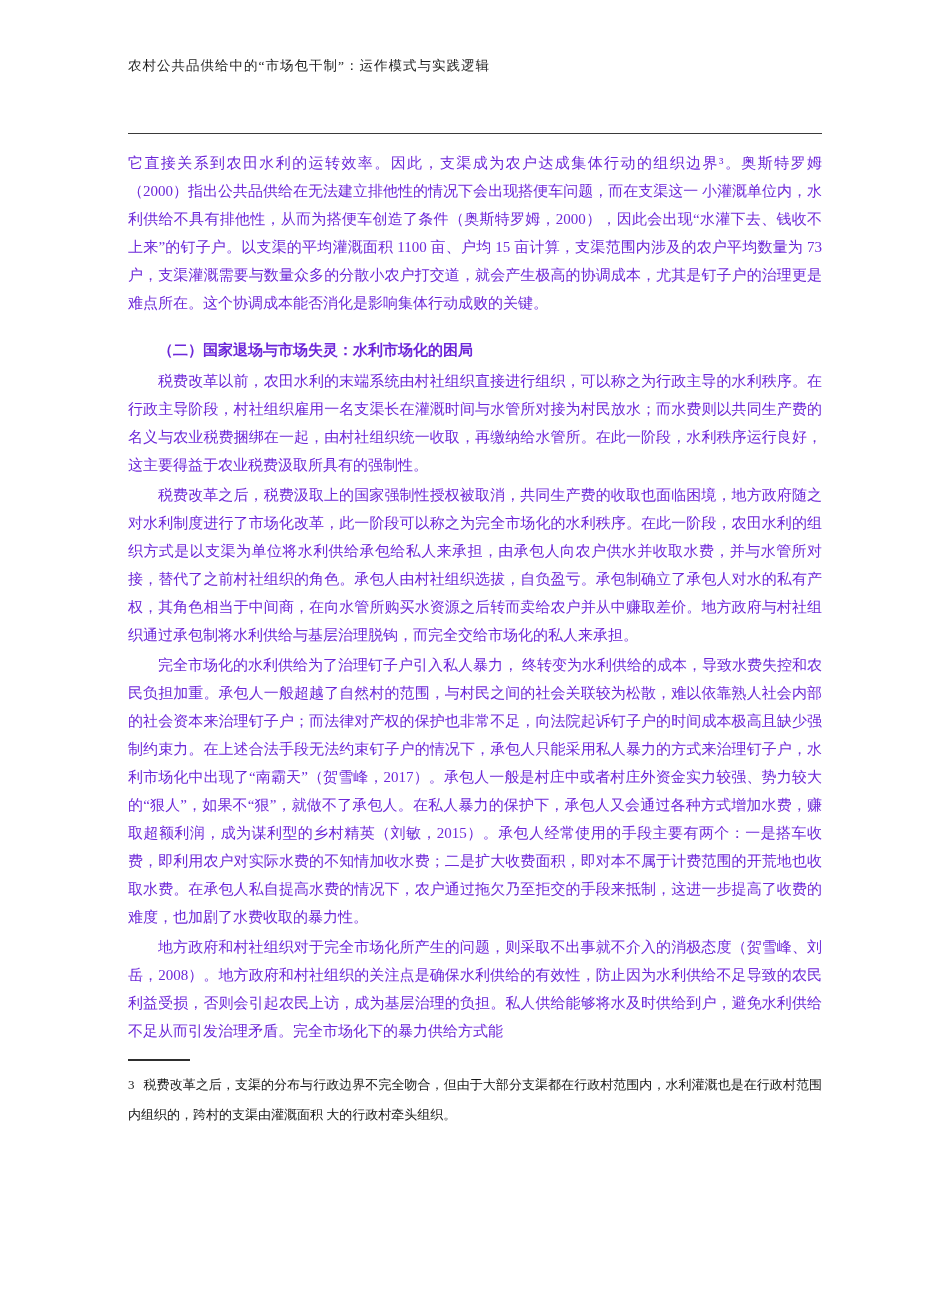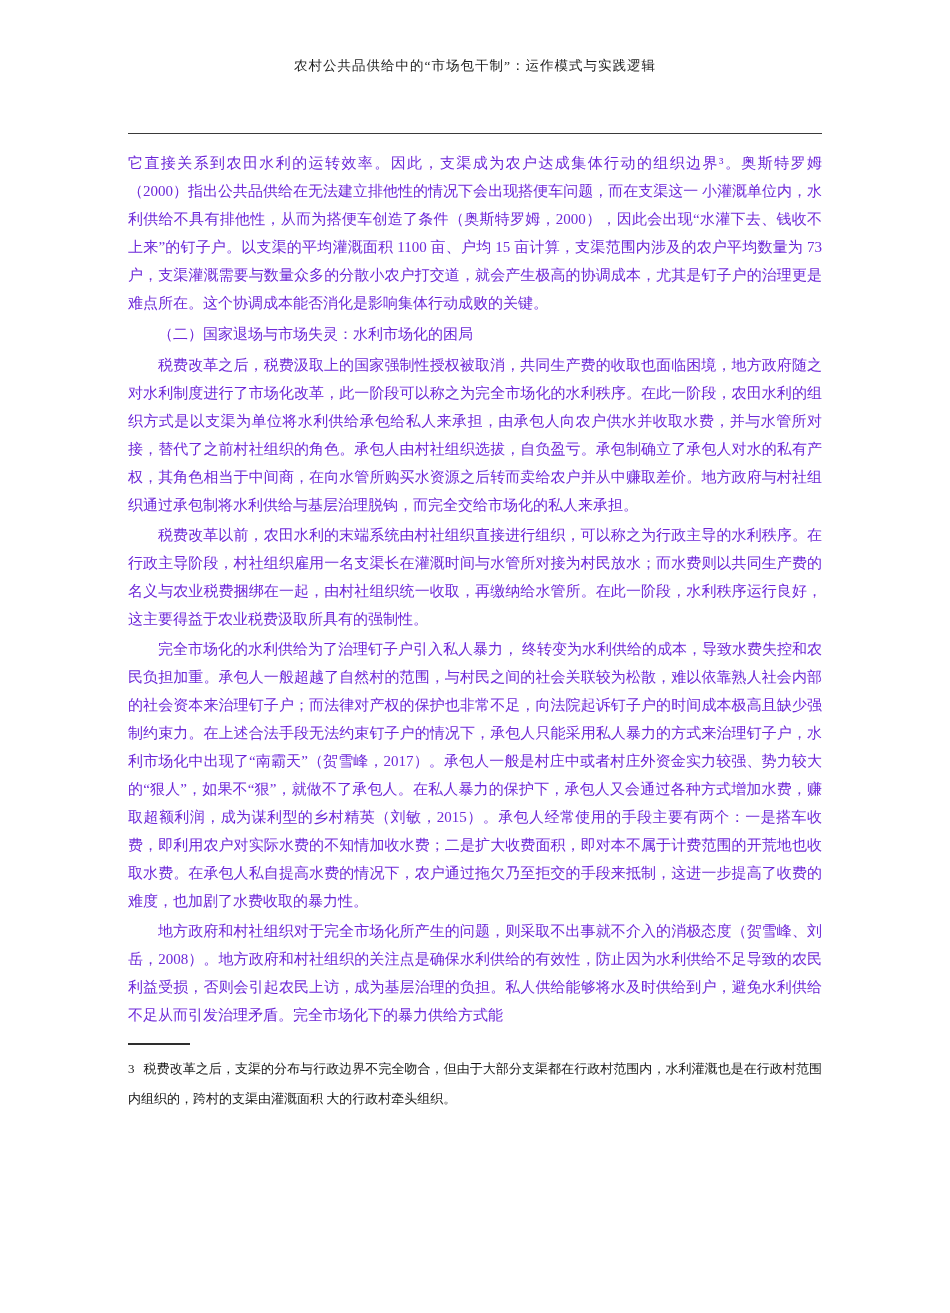--- a/index.html
+++ b/index.html
@@ -13,21 +13,21 @@
   }
   .page {
     width: 950px;
     height: 1313px;
     padding: 0 128px;
     position: relative;
     background: #ffffff;
   }
   .running-header {
     padding-top: 57px;
-    text-align: center;
+    text-align: left;
     font-size: 13.5px;
     letter-spacing: 1px;
     color: #1c1c1c;
   }
   .header-rule {
     border: none;
     border-top: 1.6px solid #3a3a3a;
     margin-top: 58px;
     width: 100%;
   }
@@ -37,22 +37,22 @@
     line-height: 28px;
     text-align: justify;
     color: #6d28d9;
   }
   .para {
     text-indent: 2em;
     margin-bottom: 2px;
   }
   .para.no-indent { text-indent: 0; }
   .para.heading {
-    font-weight: normal;
-    margin-top: 3px;
+    font-weight: bold;
+    margin-top: 19px;
     margin-bottom: 3px;
   }
   .footnote-area {
     margin-top: 14px;
   }
   .footnote-rule {
     width: 62px;
     border: none;
     border-top: 2px solid #2e2e2e;
     margin-bottom: 9px;
@@ -70,22 +70,22 @@
 
 <div class="page">
 
   <div class="running-header">农村公共品供给中的“市场包干制”：运作模式与实践逻辑</div>
 
   <hr class="header-rule">
 
   <main class="content">
     <p class="para no-indent">它直接关系到农田水利的运转效率。因此，支渠成为农户达成集体行动的组织边界³。奥斯特罗姆（2000）指出公共品供给在无法建立排他性的情况下会出现搭便车问题，而在支渠这一 小灌溉单位内，水利供给不具有排他性，从而为搭便车创造了条件（奥斯特罗姆，2000），因此会出现“水灌下去、钱收不上来”的钉子户。以支渠的平均灌溉面积 1100 亩、户均 15 亩计算，支渠范围内涉及的农户平均数量为 73 户，支渠灌溉需要与数量众多的分散小农户打交道，就会产生极高的协调成本，尤其是钉子户的治理更是难点所在。这个协调成本能否消化是影响集体行动成败的关键。</p>
     <p class="para heading">（二）国家退场与市场失灵：水利市场化的困局</p>
+    <p class="para">税费改革以前，农田水利的末端系统由村社组织直接进行组织，可以称之为行政主导的水利秩序。在行政主导阶段，村社组织雇用一名支渠长在灌溉时间与水管所对接为村民放水；而水费则以共同生产费的名义与农业税费捆绑在一起，由村社组织统一收取，再缴纳给水管所。在此一阶段，水利秩序运行良好，这主要得益于农业税费汲取所具有的强制性。</p>
     <p class="para">税费改革之后，税费汲取上的国家强制性授权被取消，共同生产费的收取也面临困境，地方政府随之对水利制度进行了市场化改革，此一阶段可以称之为完全市场化的水利秩序。在此一阶段，农田水利的组织方式是以支渠为单位将水利供给承包给私人来承担，由承包人向农户供水并收取水费，并与水管所对接，替代了之前村社组织的角色。承包人由村社组织选拔，自负盈亏。承包制确立了承包人对水的私有产权，其角色相当于中间商，在向水管所购买水资源之后转而卖给农户并从中赚取差价。地方政府与村社组织通过承包制将水利供给与基层治理脱钩，而完全交给市场化的私人来承担。</p>
-    <p class="para">税费改革以前，农田水利的末端系统由村社组织直接进行组织，可以称之为行政主导的水利秩序。在行政主导阶段，村社组织雇用一名支渠长在灌溉时间与水管所对接为村民放水；而水费则以共同生产费的名义与农业税费捆绑在一起，由村社组织统一收取，再缴纳给水管所。在此一阶段，水利秩序运行良好，这主要得益于农业税费汲取所具有的强制性。</p>
     <p class="para">完全市场化的水利供给为了治理钉子户引入私人暴力， 终转变为水利供给的成本，导致水费失控和农民负担加重。承包人一般超越了自然村的范围，与村民之间的社会关联较为松散，难以依靠熟人社会内部的社会资本来治理钉子户；而法律对产权的保护也非常不足，向法院起诉钉子户的时间成本极高且缺少强制约束力。在上述合法手段无法约束钉子户的情况下，承包人只能采用私人暴力的方式来治理钉子户，水利市场化中出现了“南霸天”（贺雪峰，2017）。承包人一般是村庄中或者村庄外资金实力较强、势力较大的“狠人”，如果不“狠”，就做不了承包人。在私人暴力的保护下，承包人又会通过各种方式增加水费，赚取超额利润，成为谋利型的乡村精英（刘敏，2015）。承包人经常使用的手段主要有两个：一是搭车收费，即利用农户对实际水费的不知情加收水费；二是扩大收费面积，即对本不属于计费范围的开荒地也收取水费。在承包人私自提高水费的情况下，农户通过拖欠乃至拒交的手段来抵制，这进一步提高了收费的难度，也加剧了水费收取的暴力性。</p>
     <p class="para">地方政府和村社组织对于完全市场化所产生的问题，则采取不出事就不介入的消极态度（贺雪峰、刘岳，2008）。地方政府和村社组织的关注点是确保水利供给的有效性，防止因为水利供给不足导致的农民利益受损，否则会引起农民上访，成为基层治理的负担。私人供给能够将水及时供给到户，避免水利供给不足从而引发治理矛盾。完全市场化下的暴力供给方式能</p>
   </main>
 
   <div class="footnote-area">
     <div class="footnote-rule"></div>
     <div class="footnote">
       <span class="fn-marker">3</span><span class="fn-text">税费改革之后，支渠的分布与行政边界不完全吻合，但由于大部分支渠都在行政村范围内，水利灌溉也是在行政村范围内组织的，跨村的支渠由灌溉面积 大的行政村牵头组织。</span>
     </div>
   </div>

